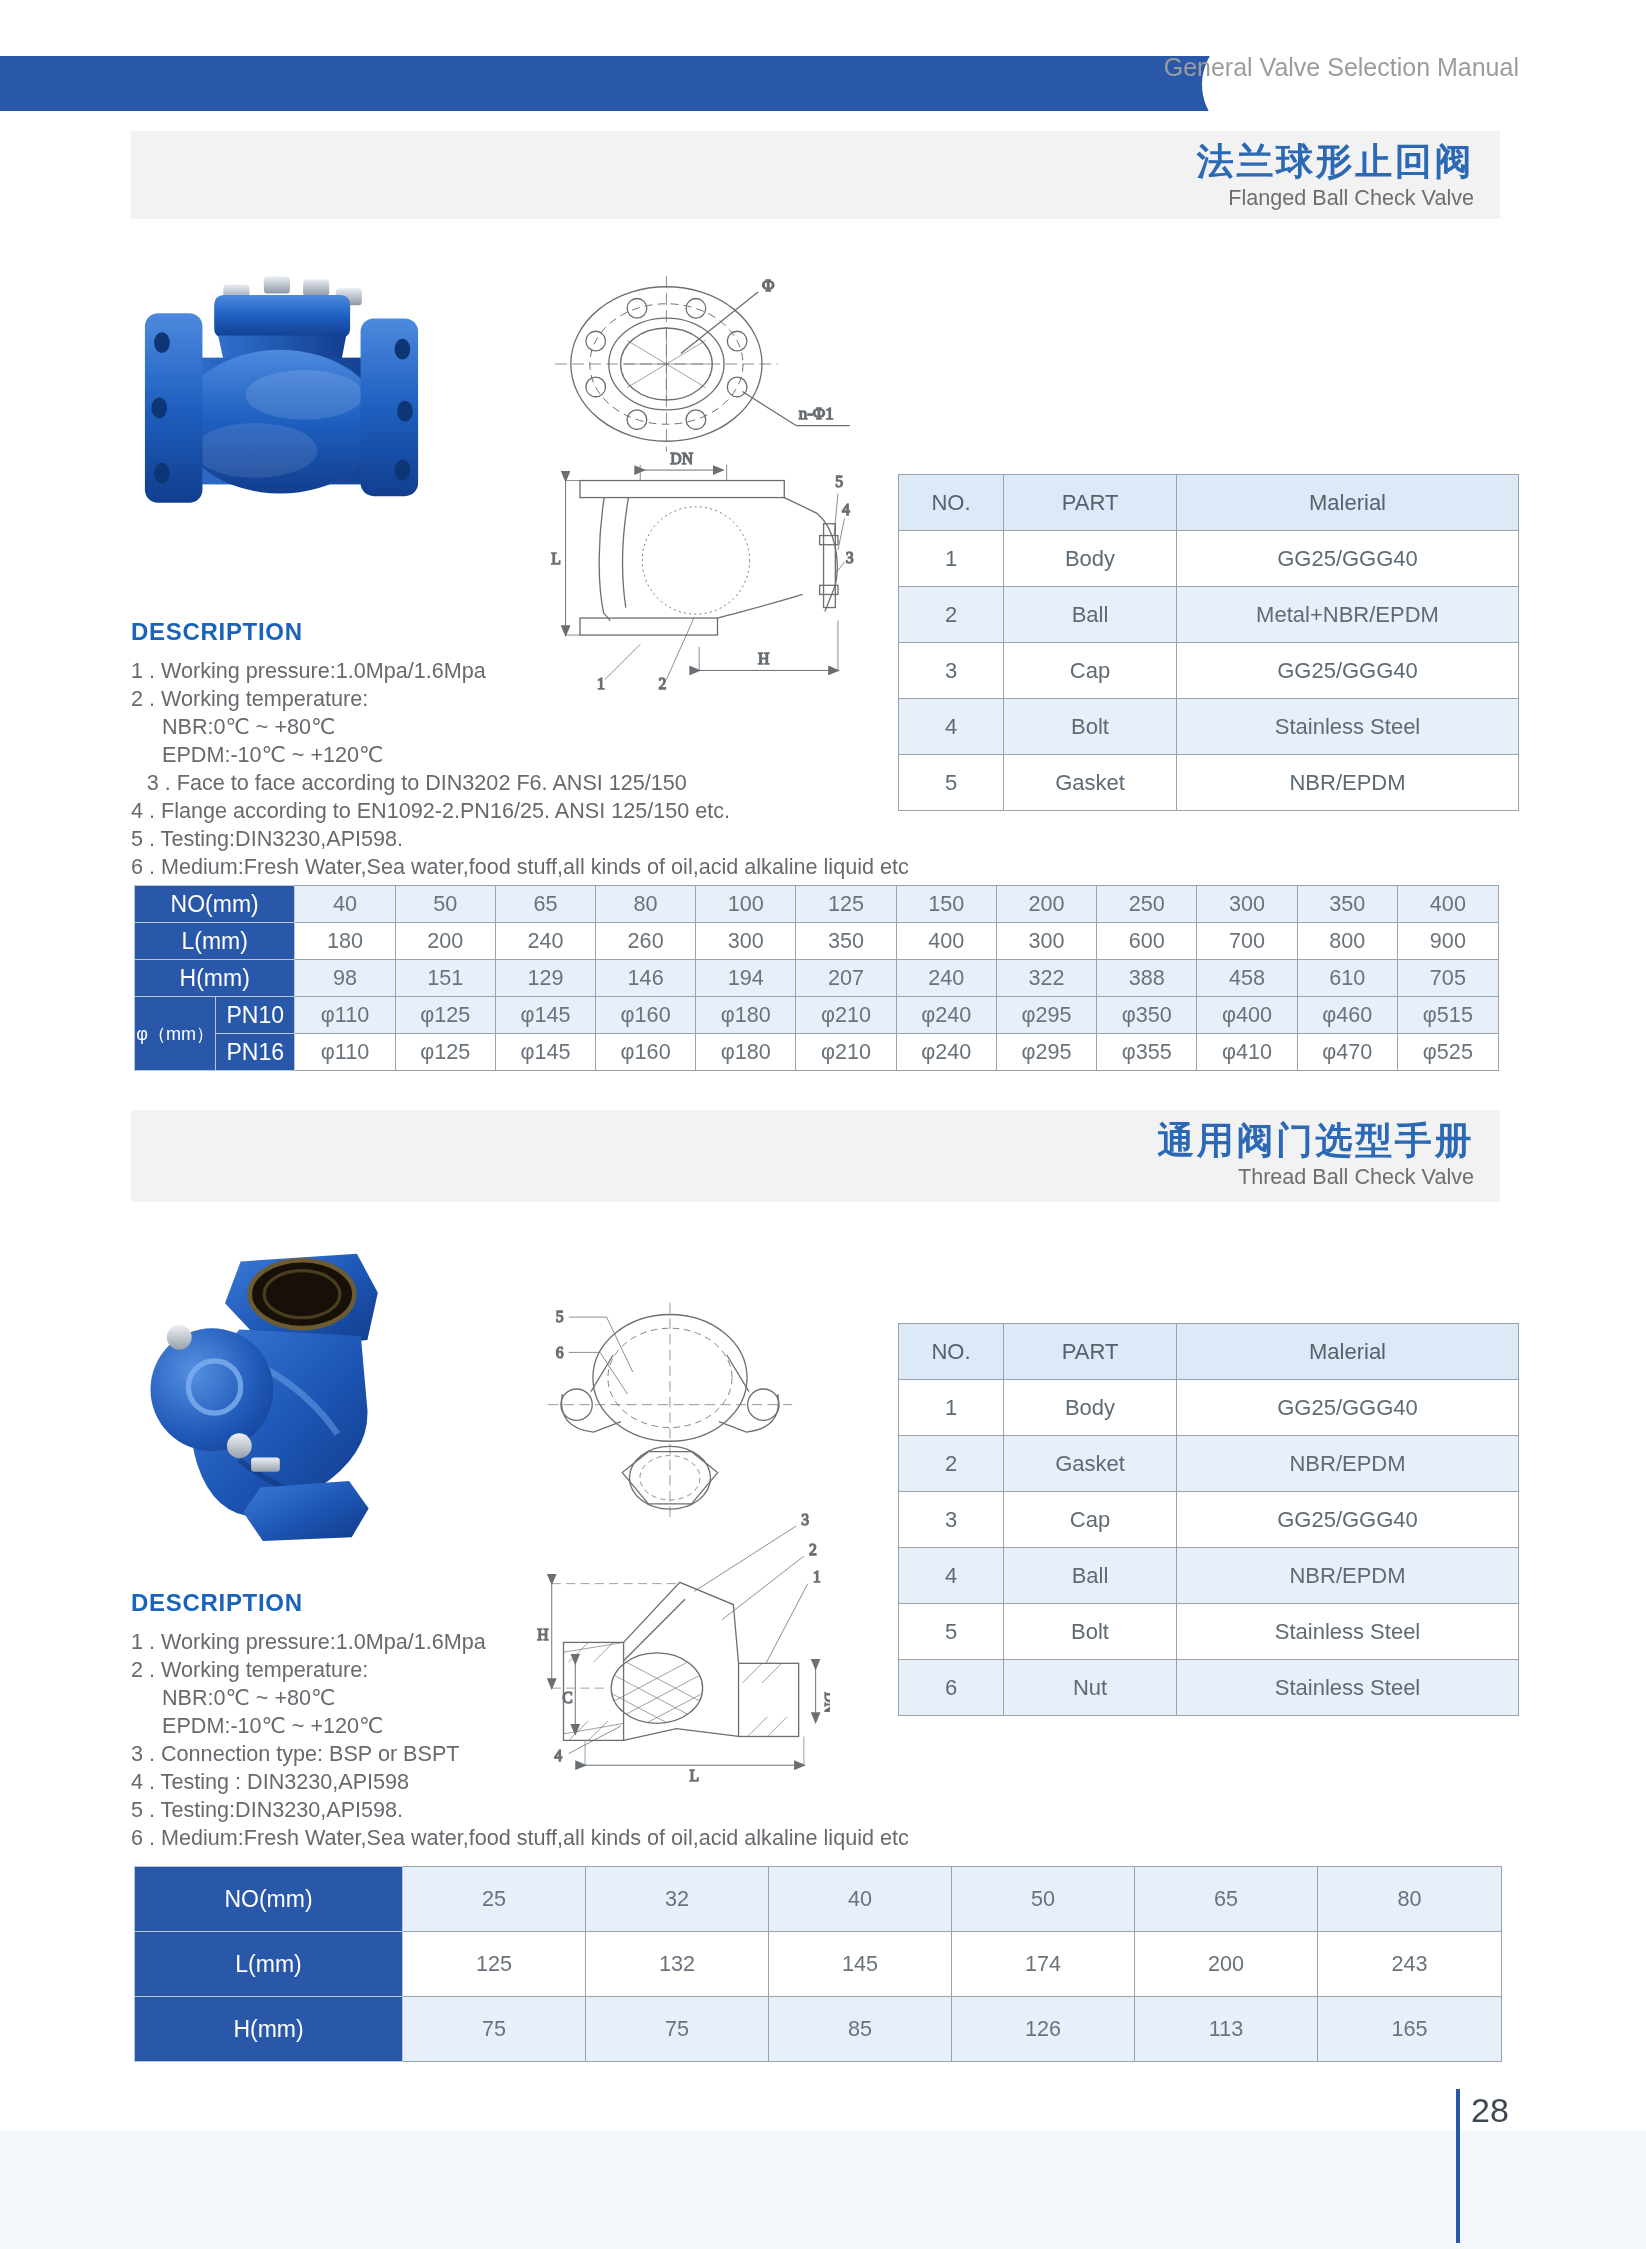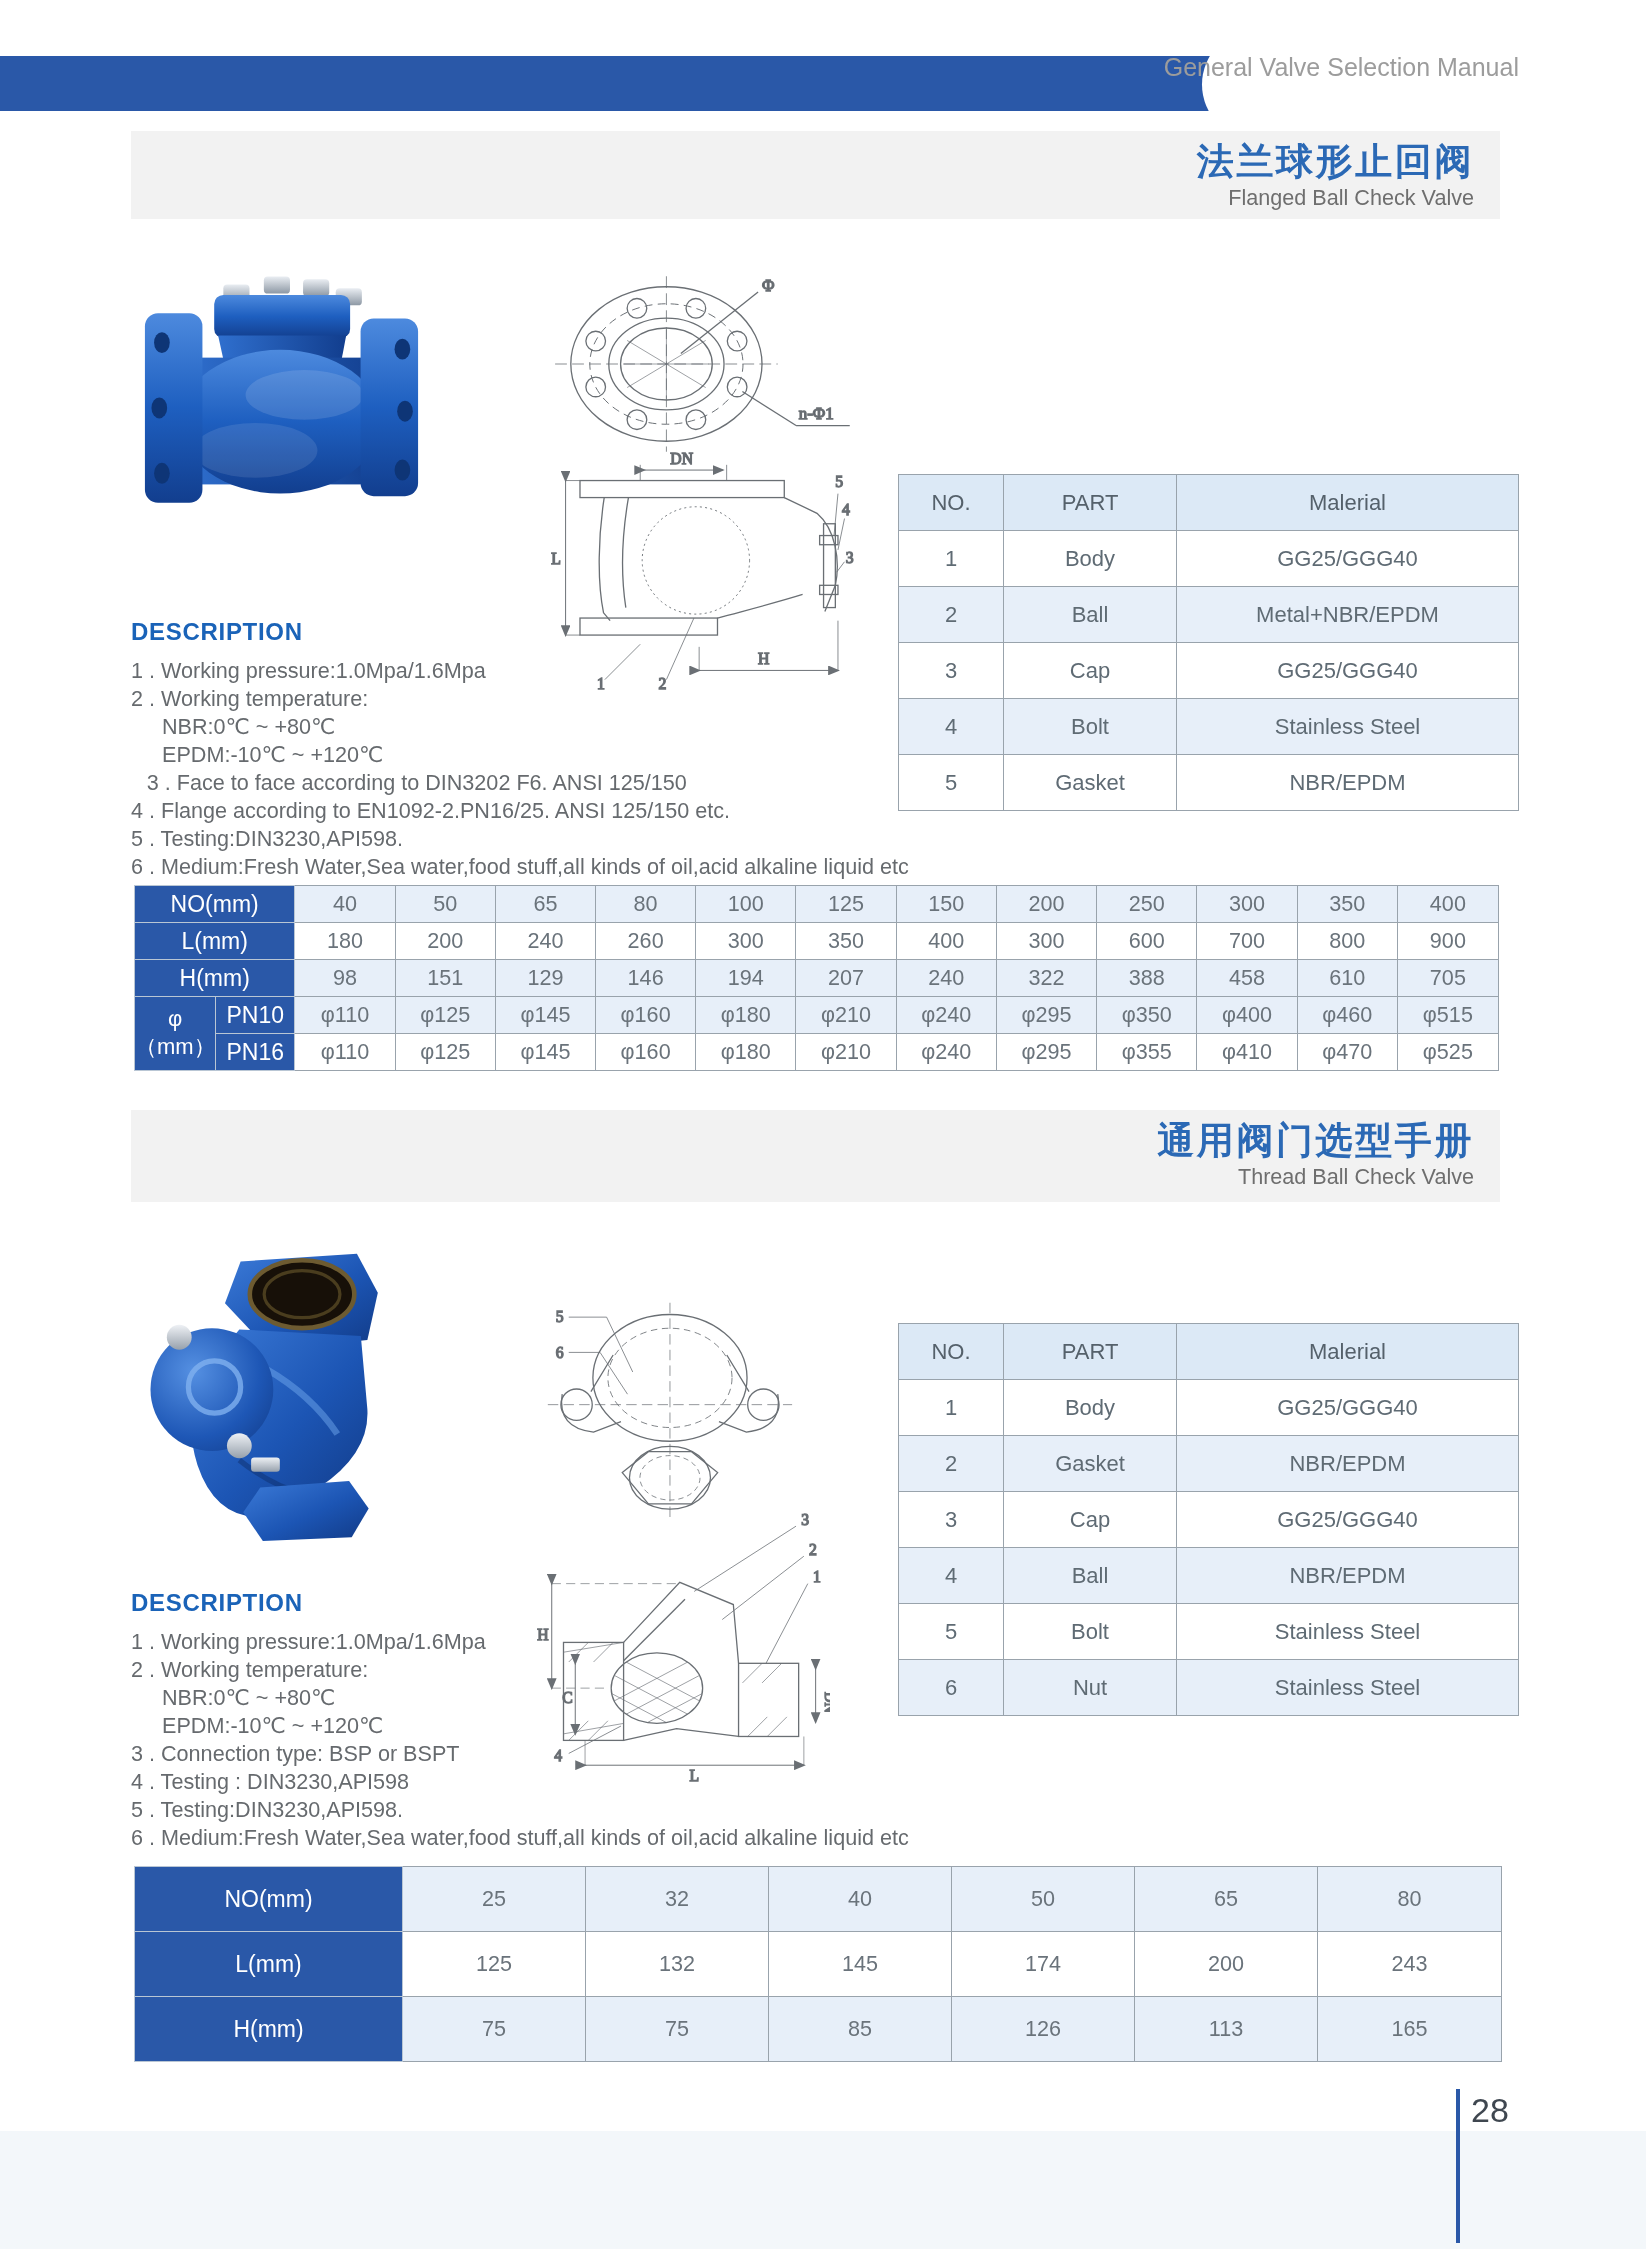--- a/index.html
+++ b/index.html
@@ -48,21 +48,21 @@
     background:#2a58a8; color:#ffffff; font-weight:normal; font-size:23px;
     border:1.3px solid #b9c6d4; text-align:center; vertical-align:middle;
   }
   .dimt td {
     border:1.3px solid #99a3ac; background:#ffffff; text-align:center; vertical-align:middle;
     font-size:21.6px; color:#6a737b;
   }
   .dimt1 td, .dimt1 th { height:37px; }
   .dimt2 td, .dimt2 th { height:65px; }
   .dimt tr.tint td { background:#e7eff9;margin-left:32px; }
-  .dimt th.phi { font-size:22px; }
+  .dimt th.phi { font-size:18px; }
   
   .art { position:absolute; }
   svg text { font-family:"Liberation Serif","DejaVu Serif",serif; fill:#4c5258; }
   
   .foot-band { position:absolute; left:0; top:2131px; width:1647px; height:119px; background:#f3f7fa; }
   .foot-rule { position:absolute; left:1456px; top:2089px; width:3.9px; height:154px; background:#2a58a8; }
   .page-num { position:absolute; left:1471px; top:2091px; font-size:34px; color:#3f4750; }
 </style>
 </head>
 <body>

